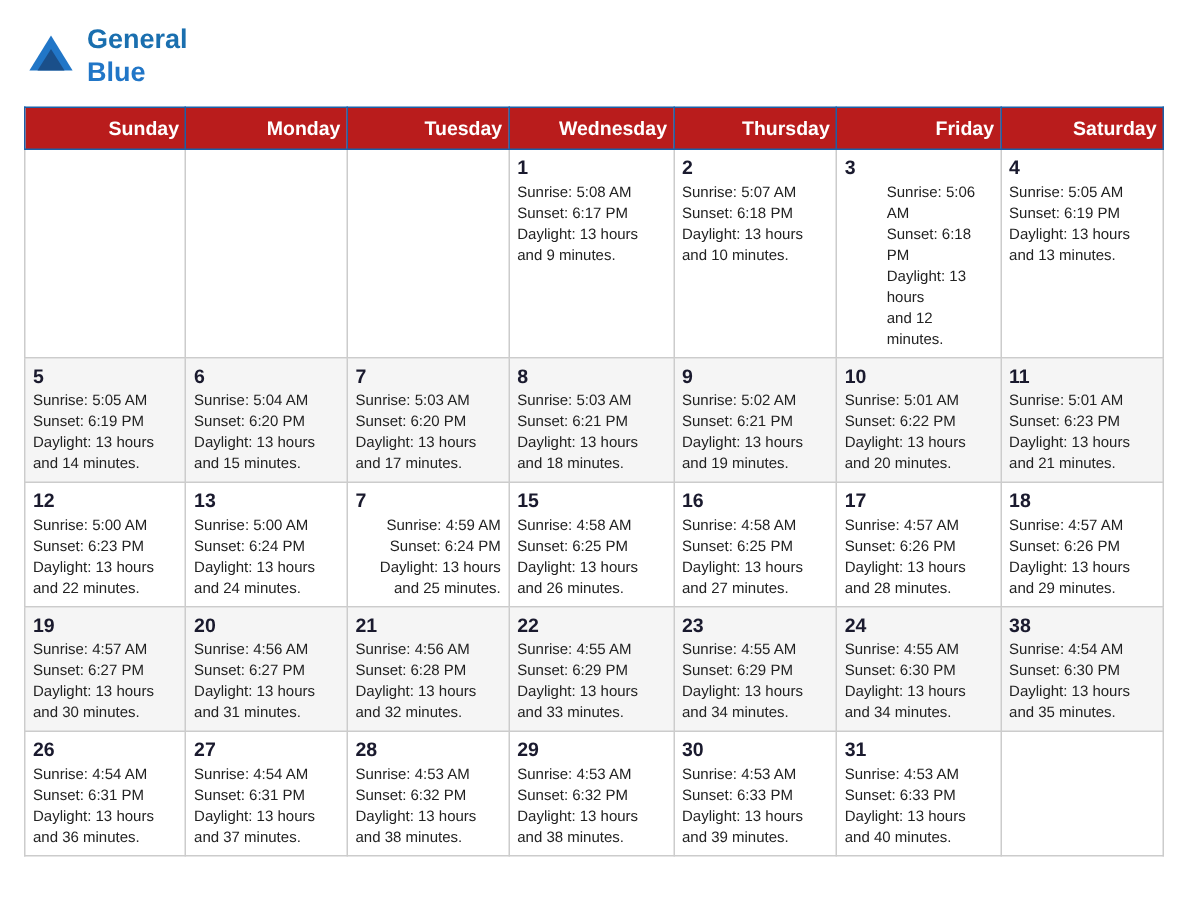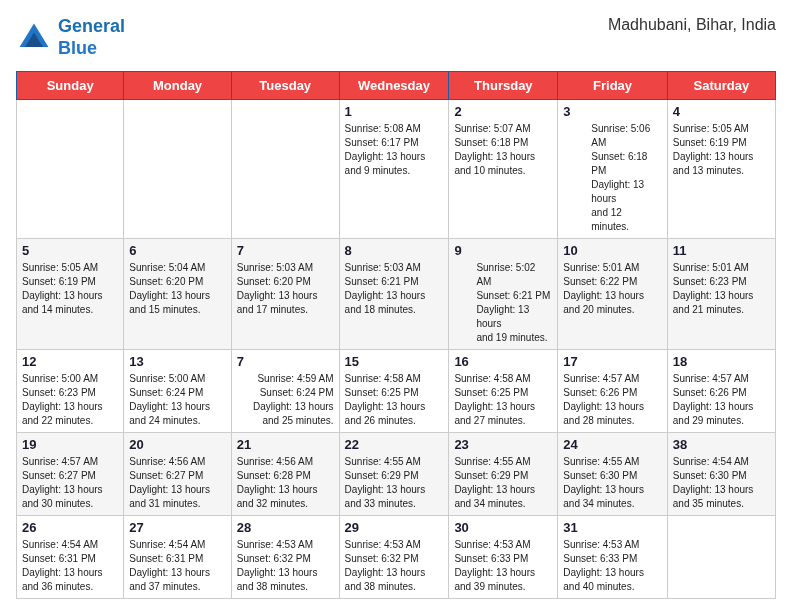--- a/index.html
+++ b/index.html
@@ -46,24 +46,24 @@
       font-size: 16px;
       color: #333;
       font-weight: normal;
     }
     table {
       width: 100%;
       border-collapse: collapse;
       font-size: 11px;
     }
     thead th {
-      background: #ef4444;
+      background: #b91c1c;
       color: #fff;
       padding: 6px 4px;
-      text-align: center;
+      text-align: right;
       font-size: 13px;
       font-weight: bold;
       border: 1px solid #1a60a8;
     }
     tbody td {
       border: 1px solid #ccc;
       vertical-align: top;
       padding: 4px 5px;
       width: 113px;
       min-height: 80px;
@@ -95,21 +95,20 @@
     <svg class="logo-icon" viewBox="0 0 40 40">
       <polygon points="20,4 36,30 4,30" fill="#2176c7"></polygon>
       <polygon points="20,14 30,30 10,30" fill="#1a4f8a"></polygon>
     </svg>
     <div class="logo-text">
       <span>General</span><br>
       <span style="color:#2176c7;">Blue</span>
     </div>
   </div>
   <div class="title-block">
-    <h2>Madhubani, Bihar, India</h2>
   </div>
 </div>
 
 <table>
   <thead>
     <tr>
     <th>Sunday</th>
         <th>Monday</th>
         <th>Tuesday</th>
         <th>Wednesday</th>
@@ -176,21 +175,21 @@
         </td>
         <td>
           <div class="day-num">8</div>
           <div class="day-info" style="white-space: pre-line;">Sunrise: 5:03 AM
 Sunset: 6:21 PM
 Daylight: 13 hours
 and 18 minutes.</div>
         </td>
         <td>
           <div class="day-num">9</div>
-          <div class="day-info" style="white-space: pre-line; margin-left: 22px;">Sunrise: 5:02 AM
+          <div class="day-info" style="white-space: pre-line;">Sunrise: 5:02 AM
 Sunset: 6:21 PM
 Daylight: 13 hours
 and 19 minutes.</div>
         </td>
         <td>
           <div class="day-num">10</div>
           <div class="day-info" style="white-space: pre-line;">Sunrise: 5:01 AM
 Sunset: 6:22 PM
 Daylight: 13 hours
 and 20 minutes.</div>

